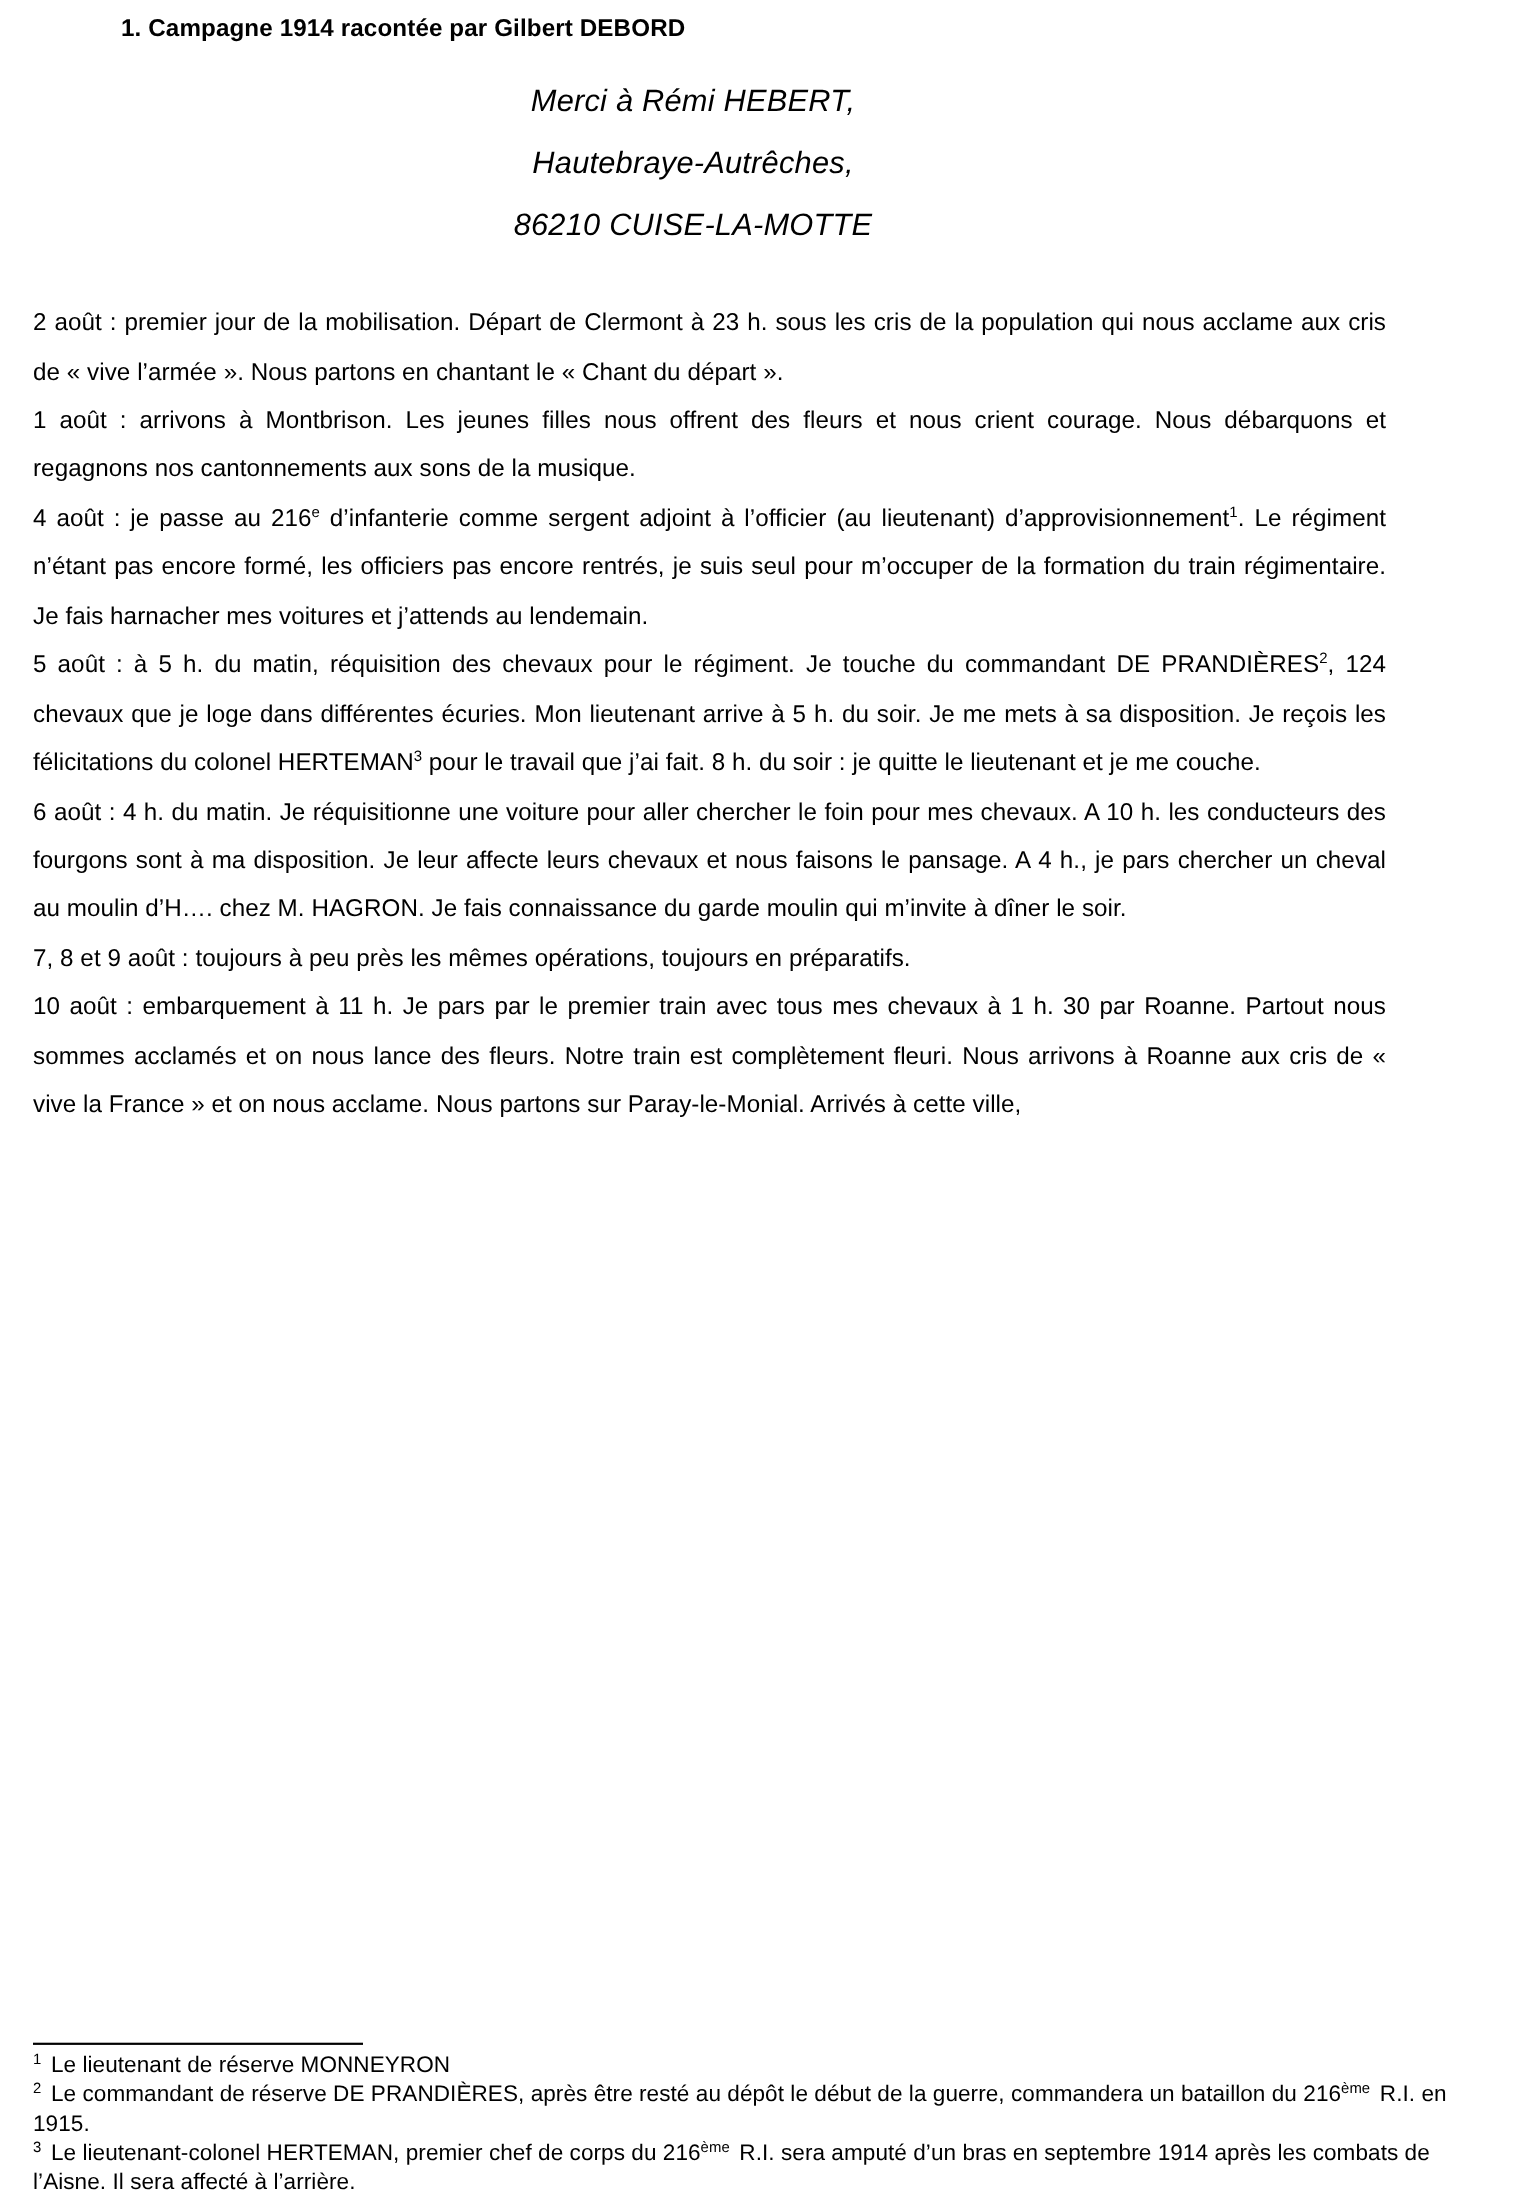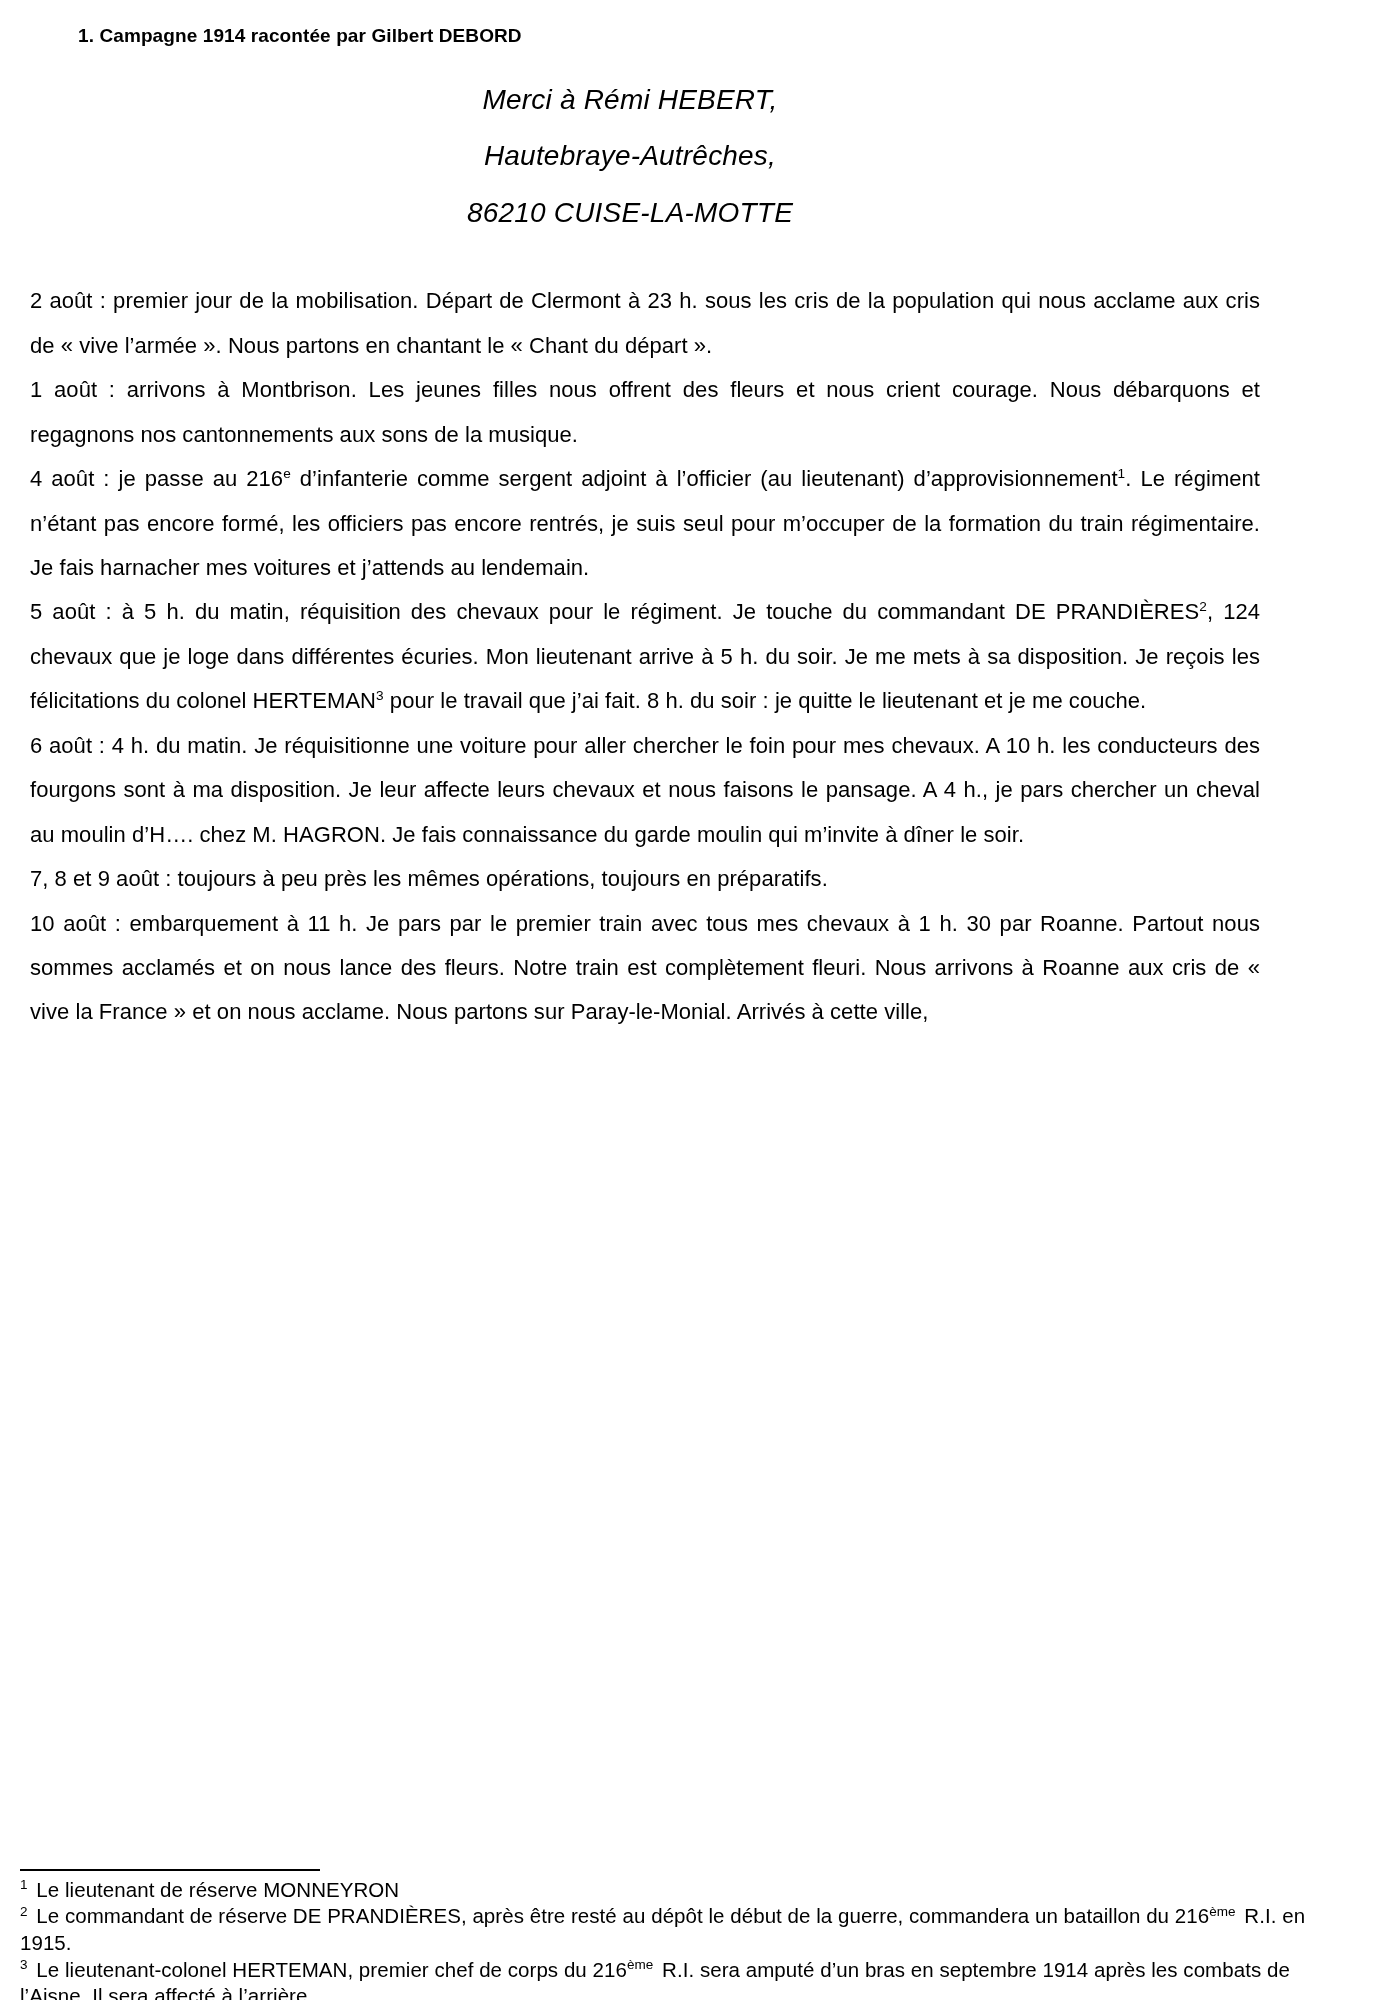--- a/index.html
+++ b/index.html
@@ -19,24 +19,24 @@
   .page {
     position: relative;
     width: 1400px;
     height: 2000px;
     box-sizing: border-box;
     padding: 0 72px 0 0;
   }
 
   
   .doc-title {
-    font-size: 19px;
+    font-size: 22px;
     line-height: 1.25;
-    margin: 24px 0 0 0;
-    padding-left: 78px;
+    margin: 12px 0 0 0;
+    padding-left: 110px;
     white-space: nowrap;
     letter-spacing: 0.1px;
   }
 
   
   .dedication {
     margin-top: 24px;
     padding-right: 68px;
     text-align: center;
     font-style: italic;
@@ -65,21 +65,21 @@
   p.para.last-open { text-align: justify; }
   sup {
     font-size: 0.62em;
     vertical-align: super;
     line-height: 0;
   }
 
   
   .footnotes {
     position: absolute;
-    left: 20px;
+    left: 30px;
     right: 68px;
     bottom: 14px;
   }
   .fn-rule {
     width: 300px;
     height: 0;
     border-top: 2px solid #000;
     margin: 0 0 6px 0;
   }
   .fn {

